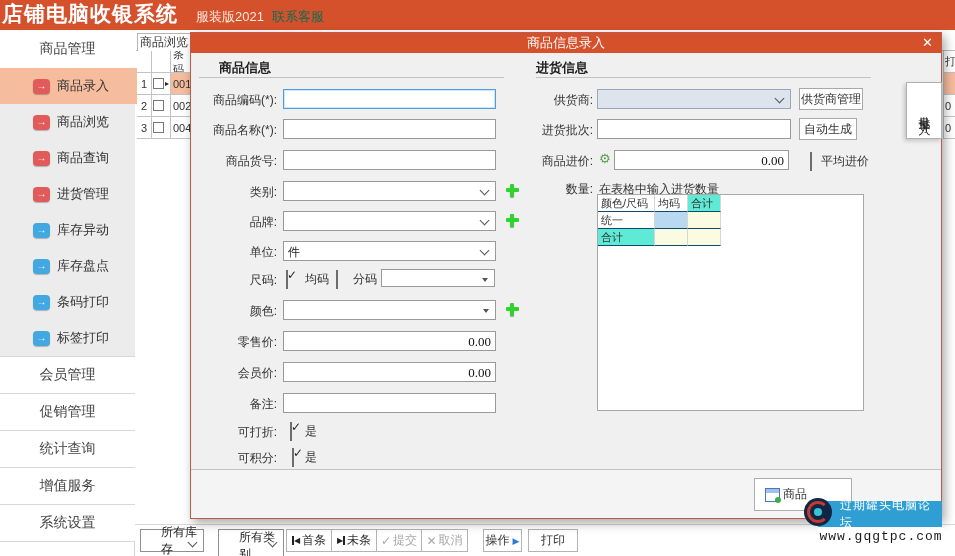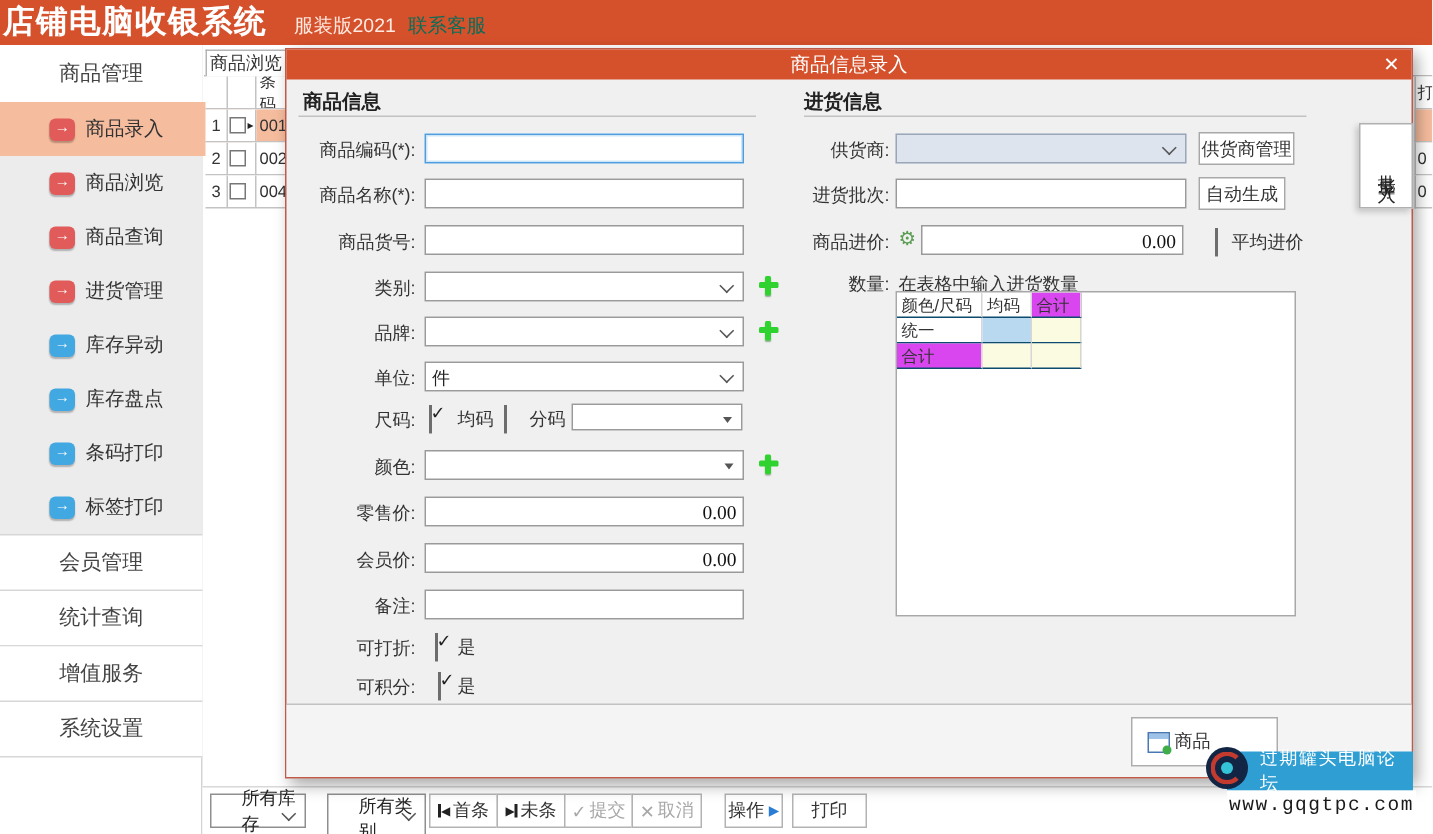--- a/index.html
+++ b/index.html
@@ -63,21 +63,21 @@
   .cbl{font-size:12px;color:#333;margin-left:4px;}
   .btn{background:#fff;border:1px solid #a8a8a8;display:flex;align-items:center;justify-content:center;
        font-size:12px;color:#333;cursor:pointer;}
   .gear{font-size:13px;color:#5a9e53;line-height:1;}
   
   .qtbl{background:#fff;border:1px solid #a8a8a8;overflow:hidden;}
   .qrow{display:flex;height:17px;}
   .qc{border-right:1px solid #d6d6d6;border-bottom:1px solid #0c4a6e;font-size:11px;color:#333;
       display:flex;align-items:center;padding-left:3px;box-sizing:border-box;}
   .qc.w1{width:57px;} .qc.w2{width:33px;} .qc.w3{width:33px;}
-  .y{background:#d946ef;font-family:Liberation Serif, serif;} .yp{background:#fbfbe2;} .bsel{background:#b9d9f1;}
+  .y{background:#5eead4;font-family:Liberation Serif, serif;} .yp{background:#fbfbe2;} .bsel{background:#b9d9f1;}
   
   .batch{left:906px;top:82px;width:36px;height:57px;background:#fff;border:1px solid #b0b0b0;z-index:40;
          display:flex;align-items:center;justify-content:center;box-shadow:-2px 2px 4px rgba(0,0,0,.18);cursor:pointer;}
   .batch span{writing-mode:vertical-rl;font-size:12px;color:#222;letter-spacing:2px;}
   
   .prodbtn{left:563px;top:445px;width:98px;height:33px;background:#fff;border:1px solid #adadad;display:flex;
            align-items:center;padding-left:10px;cursor:pointer;font-size:12px;color:#333;}
   .grid-ico{width:13px;height:12px;border:1px solid #4a78b5;background:linear-gradient(#9fc2e8 0 4px,#fff 4px);margin-right:3px;position:relative;}
   .grid-ico::after{content:"";position:absolute;right:-2px;bottom:-2px;width:6px;height:6px;border-radius:50%;background:#3fae4a;}
   
@@ -142,20 +142,21 @@
         <span class="nav-ico ico-blue">→</span>
         <span>条码打印</span>
       </div>
       <div class="side-item">
         <span class="nav-ico ico-blue">→</span>
         <span>标签打印</span>
       </div>
     </div>
     <div class="abs side-groups">
       <div class="grp">会员管理</div>
+      <div class="grp">促销管理</div>
       <div class="grp">统计查询</div>
       <div class="grp">增值服务</div>
       <div class="grp">系统设置</div>
     </div>
   </div>
 
   <div class="abs tabbar-line"></div>
   <div class="abs bg-tab">商品浏览</div>
   <div class="abs bg-row" style="top:51px;">
     <div class="bg-c1"></div>
@@ -188,21 +189,21 @@
   <div class="abs sliver" style="top:73px;background:#f5bc9e;"></div>
   <div class="abs sliver" style="top:95px;">0</div>
   <div class="abs sliver" style="top:117px;">0</div>
 
   <div class="abs dialog">
     <div class="abs dlg-title">
       <span>商品信息录入</span>
     </div>
     <div class="abs dlg-close">✕</div>
 
-    <div class="abs sec-h" style="left:11px;top:26px;">商品信息</div>
+    <div class="abs sec-h" style="left:28px;top:26px;">商品信息</div>
     <div class="abs sec-line" style="left:8px;top:44px;width:305px;"></div>
     <div class="abs sec-h" style="left:345px;top:26px;">进货信息</div>
     <div class="abs sec-line" style="left:345px;top:44px;width:335px;"></div>
 
     
     <div class="abs lbl" style="left:0;top:59px;width:86px;">商品编码(*):</div>
     <div class="abs inp focus" style="left:92px;top:56px;width:213px;height:20px;"></div>
 
     <div class="abs lbl" style="left:0;top:89px;width:86px;">商品名称(*):</div>
     <div class="abs inp" style="left:92px;top:86px;width:213px;height:20px;"></div>

